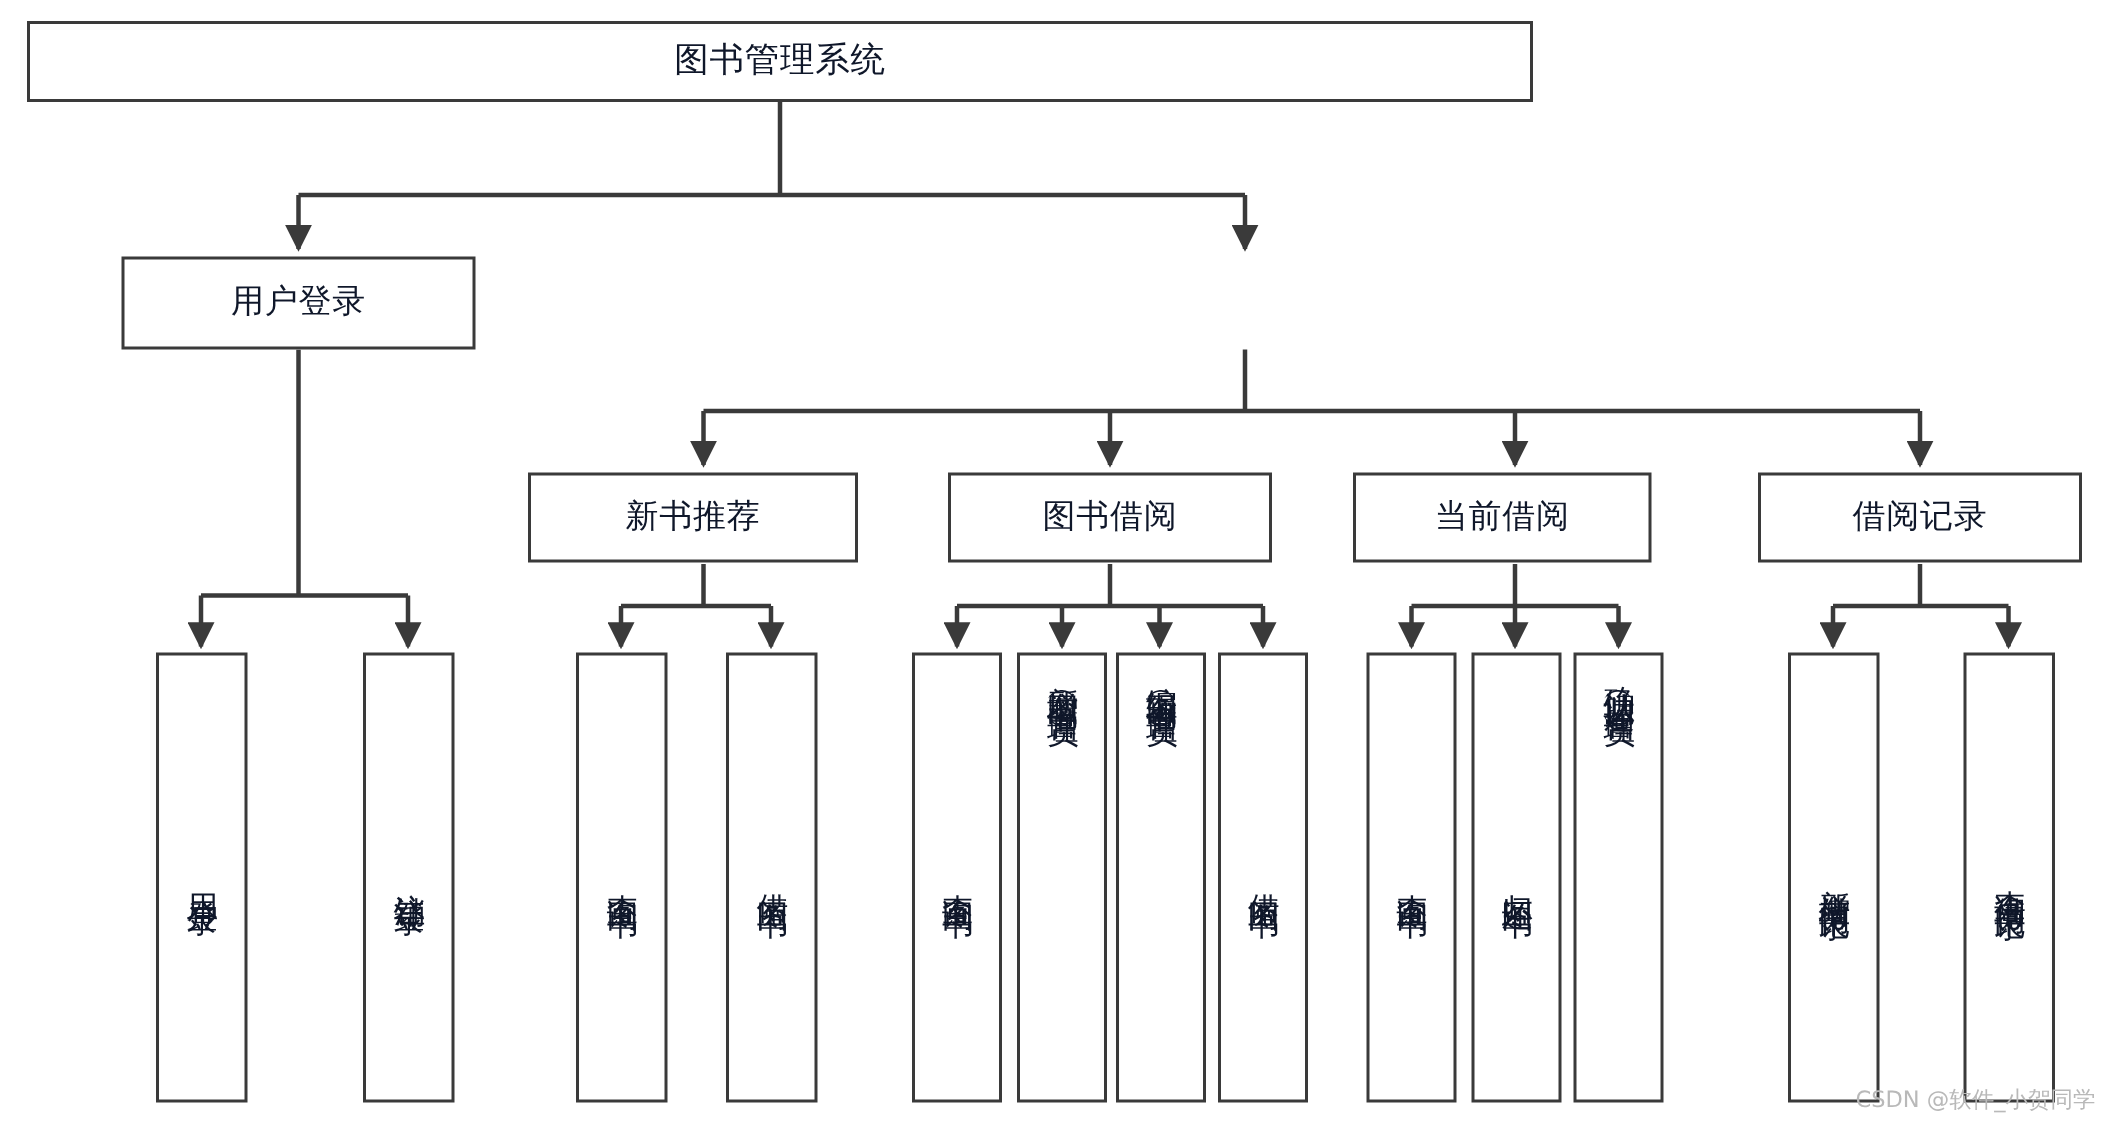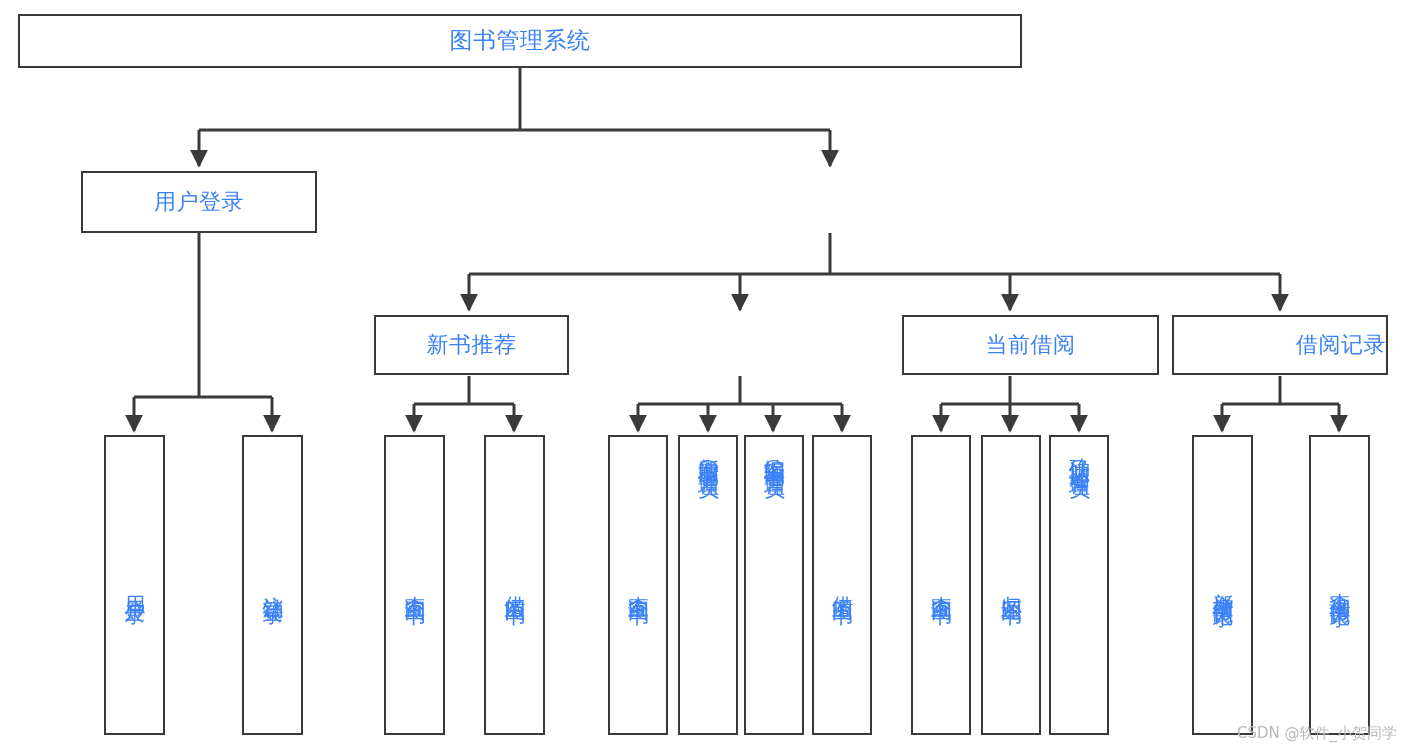--- a/index.html
+++ b/index.html
@@ -33,21 +33,21 @@
     border: 2px solid #3a3a3a;
     display: flex;
     align-items: center;
     justify-content: center;
     color: #222222;
   }
   .node-label {
     display: block;
     text-align: center;
     line-height: 1.12;
-    color: #3b82f6;
+    color: #0f172a;
     letter-spacing: 0.5px;
   }
   
   .node.horizontal .node-label {
     font-size: 22px;
     white-space: nowrap;
   }
   .node.root .node-label {
     font-size: 23px;
   }
@@ -135,27 +135,30 @@
   </svg>
 
   <div class="node horizontal root" style="left:18px; top:14px; width:1004px; height:54px;">
     <span class="node-label">图书管理系统</span>
   </div>
 
   <div class="node horizontal" style="left:81px; top:171px; width:236px; height:62px;">
     <span class="node-label">用户登录</span>
   </div>
 
-  <div class="node horizontal" style="left:374px; top:315px; width:195px; height:60px;">
+  <div class="node horizontal" style="left:352px; top:315px; width:220px; height:60px;">
     <span class="node-label">新书推荐</span>
   </div>
-  <div class="node horizontal" style="left:902px; top:315px; width:257px; height:60px;">
+  <div class="node horizontal" style="left:632px; top:315px; width:216px; height:60px;">
+    <span class="node-label">图书借阅</span>
+  </div>
+  <div class="node horizontal" style="left:902px; top:315px; width:199px; height:60px;">
     <span class="node-label">当前借阅</span>
   </div>
-  <div class="node horizontal" style="left:1172px; top:315px; width:216px; height:60px;justify-content:flex-end;">
+  <div class="node horizontal" style="left:1172px; top:315px; width:216px; height:60px;">
     <span class="node-label">借阅记录</span>
   </div>
 
   <div class="node vertical centered" style="left:104px; top:435px; width:61px; height:300px;">
     <span class="node-label">用户登录</span>
   </div>
   <div class="node vertical centered" style="left:242px; top:435px; width:61px; height:300px;">
     <span class="node-label">注销登录</span>
   </div>
 

